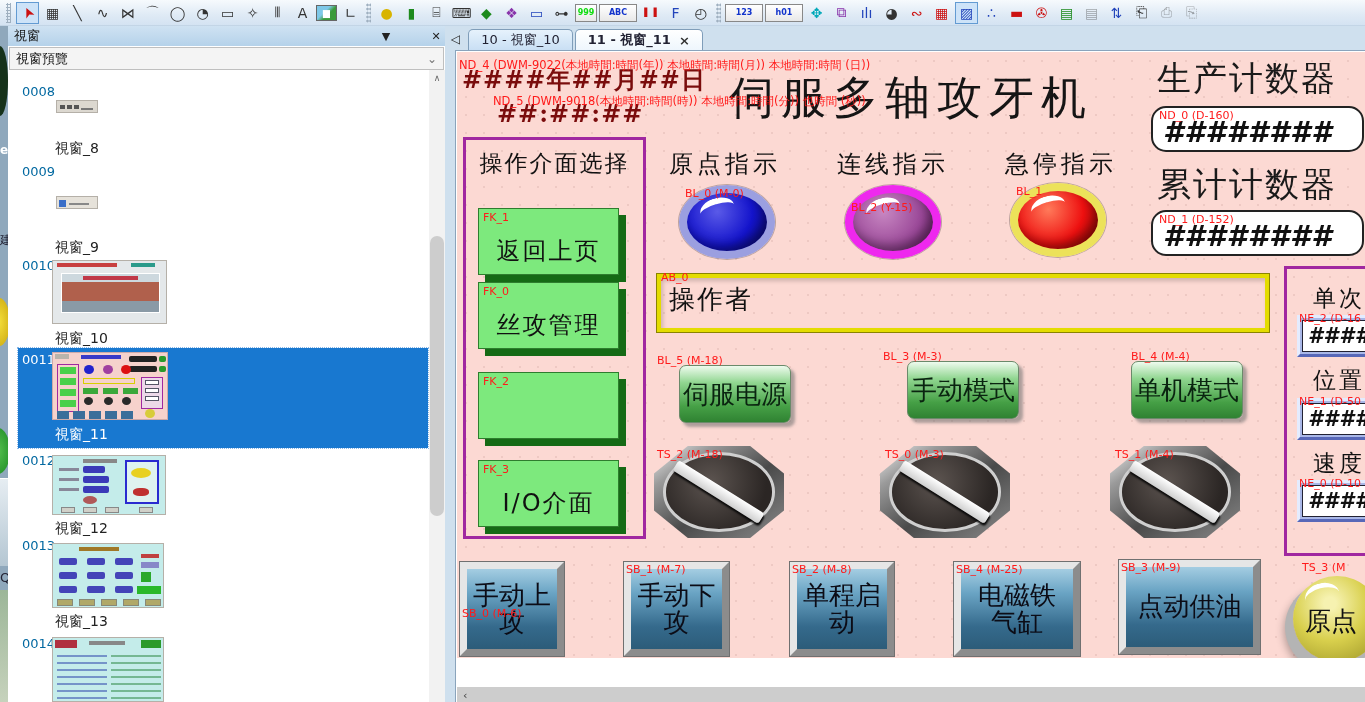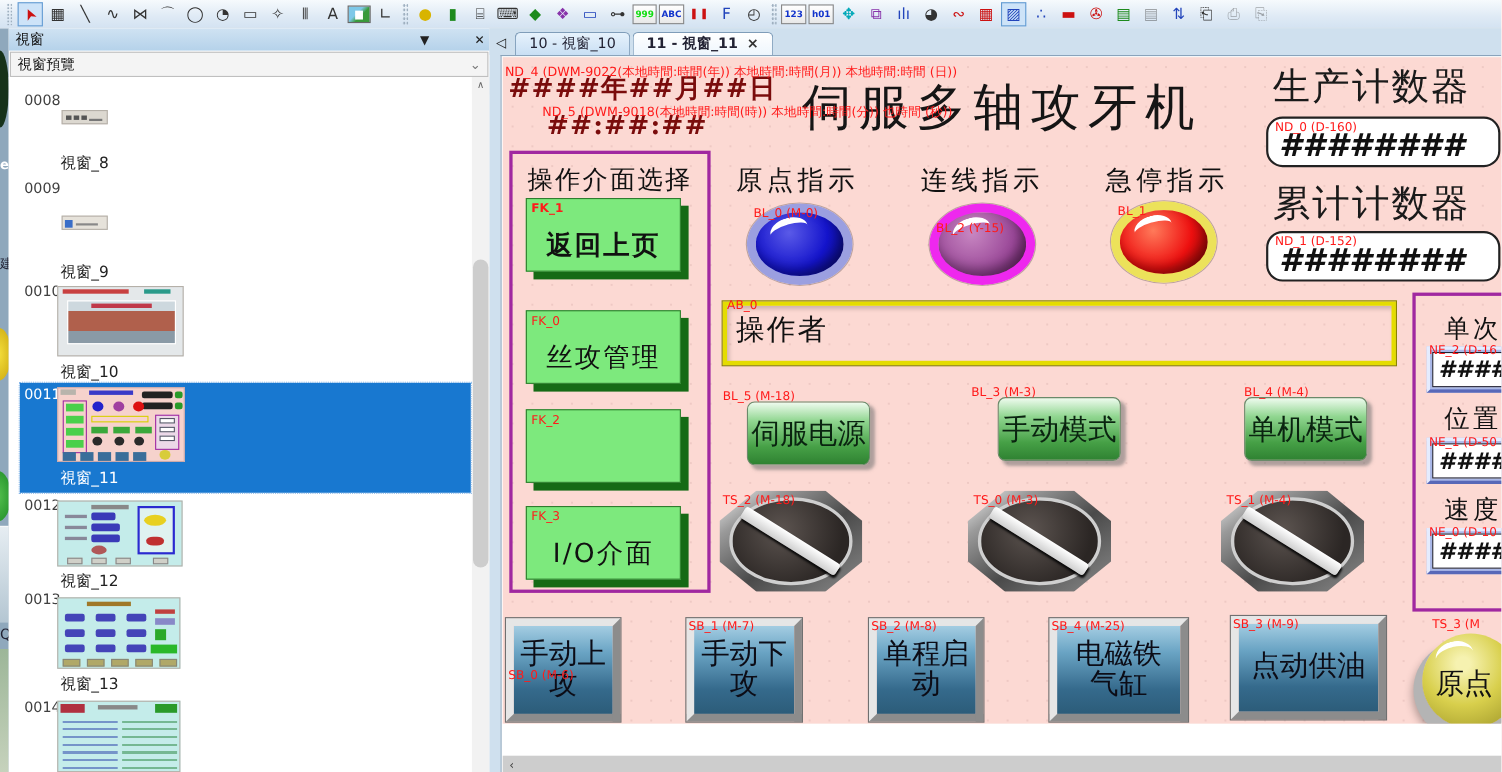--- a/index.html
+++ b/index.html
@@ -16,41 +16,41 @@
   .tsep { width:5px; height:20px; margin:0 2px;
     background-image:radial-gradient(#9fb0c0 1px, transparent 1.2px); background-size:3px 4px; }
   .ti { width:23px; height:22px; display:flex; align-items:center; justify-content:center;
     font-size:14px; color:#333; flex:0 0 auto; border:1px solid transparent; }
   .ti.sel { background:#cde3f8; border:1px solid #639bd2; }
   .ti.red { color:#cc1111; } .ti.grn { color:#1d8a1d; } .ti.blu { color:#2244bb; }
   .ti.cyn { color:#00a8b8; } .ti.pur { color:#8833aa; } .ti.yel { color:#d8b400; }
   .ti.dis { opacity:.4; filter:grayscale(1); }
   .ti.tiny { font-size:8px; font-weight:bold; }
   .ti.ledtxt { font-size:8px; font-weight:bold; color:#11dd11; background:linear-gradient(#fff,#e8e8e8); border:1px solid #888; width:22px; height:18px; }
-  .ti.ledtxt2 { font-size:8px; font-weight:bold; color:#1133cc; background:linear-gradient(#fff,#e8e8e8); border:1px solid #888; width:23px; height:18px; }
+  .ti.ledtxt2 { font-size:8px; font-weight:bold; color:#1133cc; background:linear-gradient(#fff,#e8e8e8); border:1px solid #888; width:38px; height:18px; }
   .ti.imgbox { background:linear-gradient(135deg,#7ec8e8 40%,#3a9a3a 60%); border:1px solid #666; width:21px; height:16px; color:#fff; font-size:9px; }
   .rot-ul { transform:rotate(-115deg); display:inline-block; }
 
   
   .desk { position:absolute; left:0; top:26px; width:8px; height:676px; background:#8fa8bc; overflow:hidden; }
   .desk > div, .desk > span { position:absolute; }
 
   
   .sidebar { position:absolute; left:8px; top:26px; width:437px; height:676px; background:#fff; }
   .sb-title { position:absolute; left:0; top:0; width:437px; height:20px;
     background:linear-gradient(#cfe2f2,#b5d2ea); display:flex; align-items:center;
     font-size:13px; color:#111; padding-left:6px;gap:32px; }
   .sb-title .spacer { flex:1; }
   .sb-title .glyph { width:18px; text-align:center; font-size:11px; color:#222; cursor:default; }
   .sb-combo { position:absolute; left:1px; top:21px; width:435px; height:23px;
     background:#f4f4f4; border:1px solid #bfbfbf; display:flex; align-items:center;
     font-size:13px; color:#111; padding-left:6px; }
   .sb-combo .chev { margin-left:auto; margin-right:6px; color:#777; font-size:12px; }
   .thumb-list { position:absolute; left:0; top:44px; width:421px; height:632px; background:#fff; overflow:hidden; }
-  .thumb-list .num { position:absolute; font-size:13px; color:#404040; }
+  .thumb-list .num { position:absolute; font-size:13px; color:#0369a1; }
   .thumb-list .wlabel { position:absolute; font-size:14px; color:#222; }
   .selrow { position:absolute; left:10px; top:278px; width:410px; height:100px; background:#1878d0; outline:1px dotted #8ab8e8; }
   .selrow .num, .selrow .wlabel { color:#fff; }
   .mini { position:absolute; border:1px solid #b5b0a8; background:#e8e4dc; overflow:hidden; }
   .mini div { position:absolute; }
   
   .vsb { position:absolute; left:421px; top:44px; width:16px; height:632px; background:#f2f2f2; }
   .vsb .arr { position:absolute; left:0; top:0; width:16px; height:16px; font-size:9px; color:#666;
     display:flex; align-items:center; justify-content:center; background:#f2f2f2; }
   .vsb .thumb { position:absolute; left:1px; top:166px; width:14px; height:280px; background:#cdcdcd; border-radius:7px; }
@@ -355,21 +355,21 @@
         </div>
 
         <span class="counter-label" style="left:700px;top:110px;">累计计数器</span>
         <div class="nd" style="left:694px;top:158px;">
           <span class="tag" style="left:6px;top:2px;">ND_1 (D-152)</span>
           <span class="val">########</span>
         </div>
 
         <div class="panelbox" style="left:6px;top:85px;width:183px;height:402px;">
           <span class="panel-title" style="top:8px;">操作介面选择</span>
-          <div class="fk" style="top:40px;font-weight:bold;">
+          <div class="fk" style="top:68px;">
             <span class="tag">FK_1</span>
             <span class="lbl">返回上页</span>
           </div>
           <div class="fk" style="top:142px;">
             <span class="tag">FK_0</span>
             <span class="lbl">丝攻管理</span>
           </div>
           <div class="fk" style="top:232px;">
             <span class="tag">FK_2</span>
           </div>

